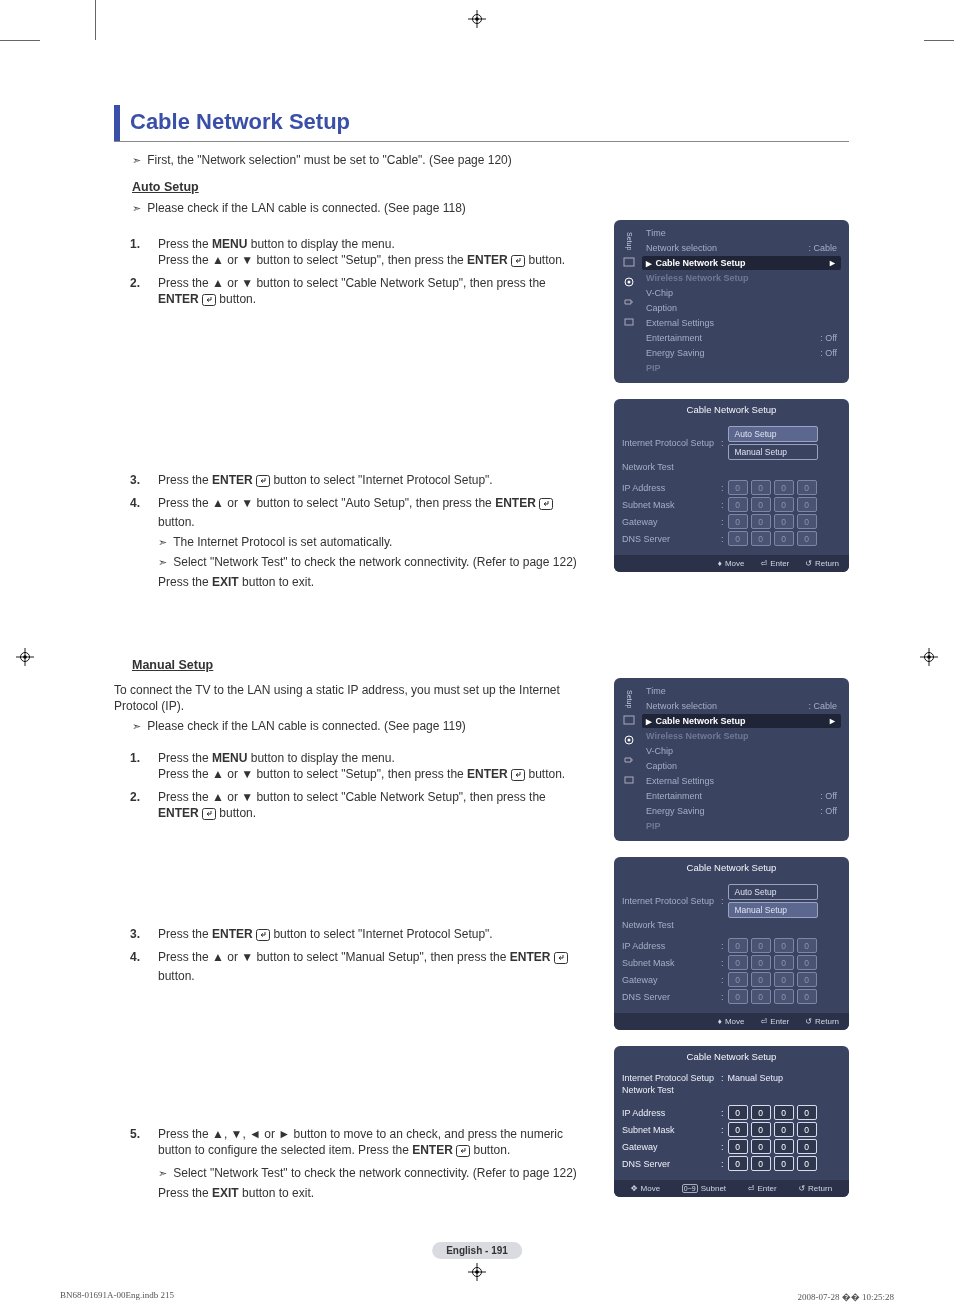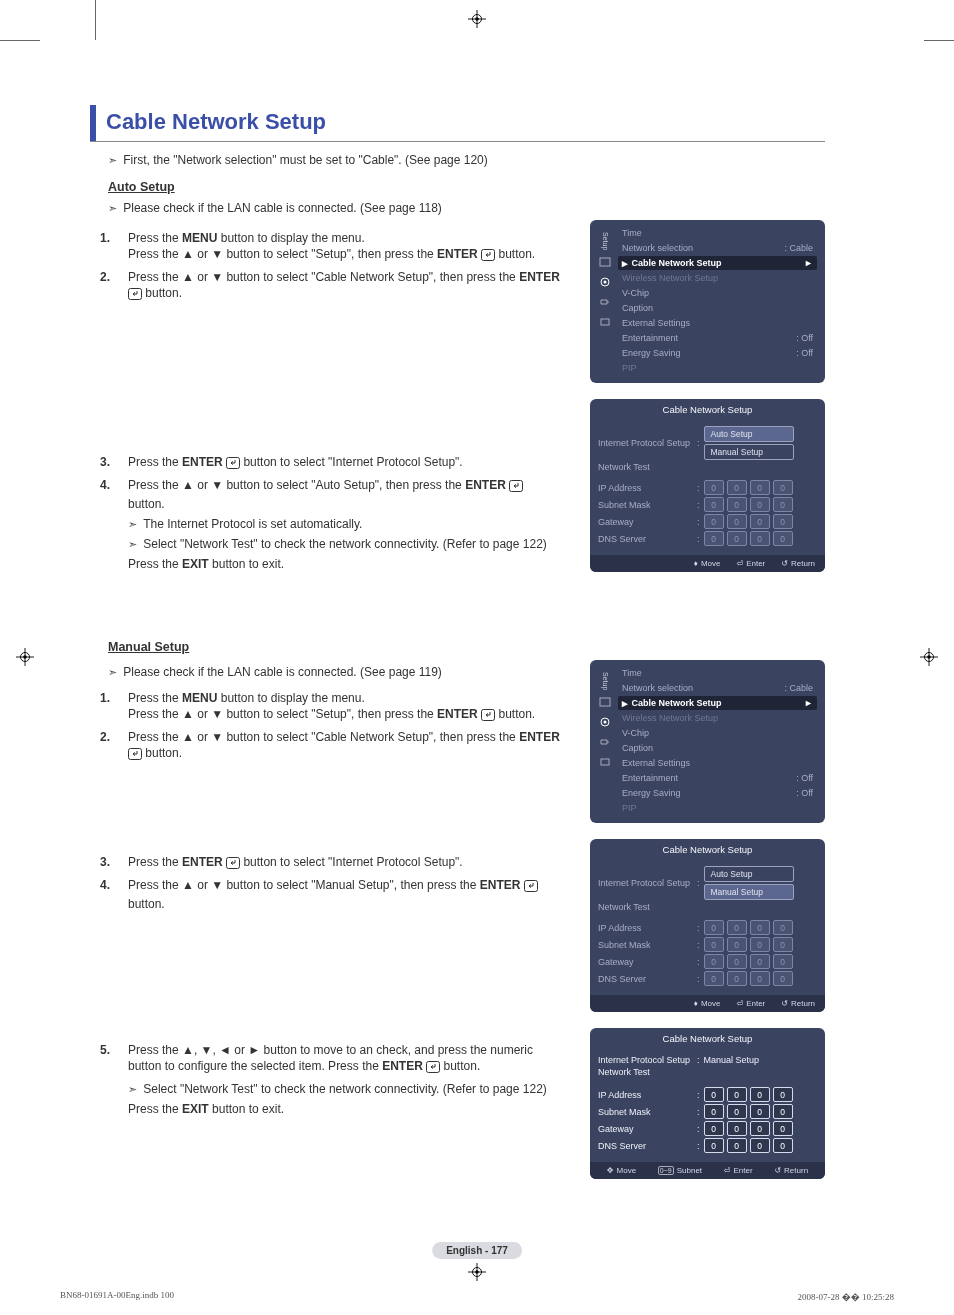--- a/index.html
+++ b/index.html
@@ -18,21 +18,21 @@
     box-sizing: border-box;
   }
   .reg-mark {
     position: absolute;
     width: 18px;
     height: 18px;
   }
   .reg-mark svg { width: 100%; height: 100%; }
   .content {
     position: absolute;
-    left: 90px;
+    left: 114px;
     top: 105px;
     width: 735px;
   }
   .title-row {
     display: flex;
     align-items: stretch;
     border-bottom: 1px solid #888;
     margin-bottom: 10px;
   }
   .title-bar {
@@ -70,21 +70,21 @@
     margin: 12px 0 6px 0;
     font-size: 12.5px;
   }
   .body-line {
     margin: 4px 0;
     line-height: 16px;
   }
   ol.steps {
     list-style: none;
     padding: 0;
-    margin: 10px;
+    margin: 16px;
     counter-reset: step;
   }
   ol.steps > li {
     counter-increment: step;
     position: relative;
     padding-left: 28px;
     margin: 4px 0;
     line-height: 16px;
   }
   ol.steps > li::before {
@@ -137,21 +137,21 @@
     justify-content: space-between;
     padding: 2px 4px;
     color: #a6aec6;
   }
   .osd .menu-item.hi {
     background: #1f2436;
     color: #fff;
     font-weight: bold;
     border-radius: 2px;
   }
-  .osd .menu-item.dim { color: #6f7894; }
+  .osd .menu-item.dim { color: #6f7894; font-weight: bold; }
   .osd .menu-title-row {
     display: flex;
     align-items: center;
     gap: 4px;
   }
   .osd .marker { font-size: 11px; line-height: 9px; }
   .osd-title {
     text-align: center;
     padding: 5px 0 4px 0;
     font-size: 9.5px;
@@ -512,20 +512,21 @@
       </div>
     </div>
 
     <div style="height:40px"></div>
     <div class="sub-section">
       <div class="heading-underline">Manual Setup</div>
     </div>
 
     <div class="two-col">
       <div class="left-col">
+        <div class="body-line">To connect the TV to the LAN using a static IP address, you must set up the Internet Protocol (IP).</div>
         <div class="sub-section">
           <div class="arrow-line">
             <span class="arrow-glyph">➣</span>
             <span class="arrow-text">Please check if the LAN cable is connected. (See page 119)</span>
           </div>
         </div>
         <ol class="steps">
           <li>
             <span>Press the </span><b>MENU</b><span> button to display the menu.</span><br>
             <span>Press the ▲ or ▼ button to select "Setup", then press the </span><b>ENTER</b>
@@ -799,19 +800,19 @@
                 <span>↺</span>
                 <span>Return</span>
               </div>
           </div>
         </div>
       </div>
     </div>
 
   </div>
 
-  <div class="page-num-pill">English - 177</div>
+  <div class="page-num-pill">English - 191</div>
 
   <div class="footer-meta">
-    <span>BN68-01691A-00Eng.indb   100</span>
+    <span>BN68-01691A-00Eng.indb   215</span>
     <span>2008-07-28   �� 10:25:28</span>
   </div>
 </div>
 
 </body></html>

